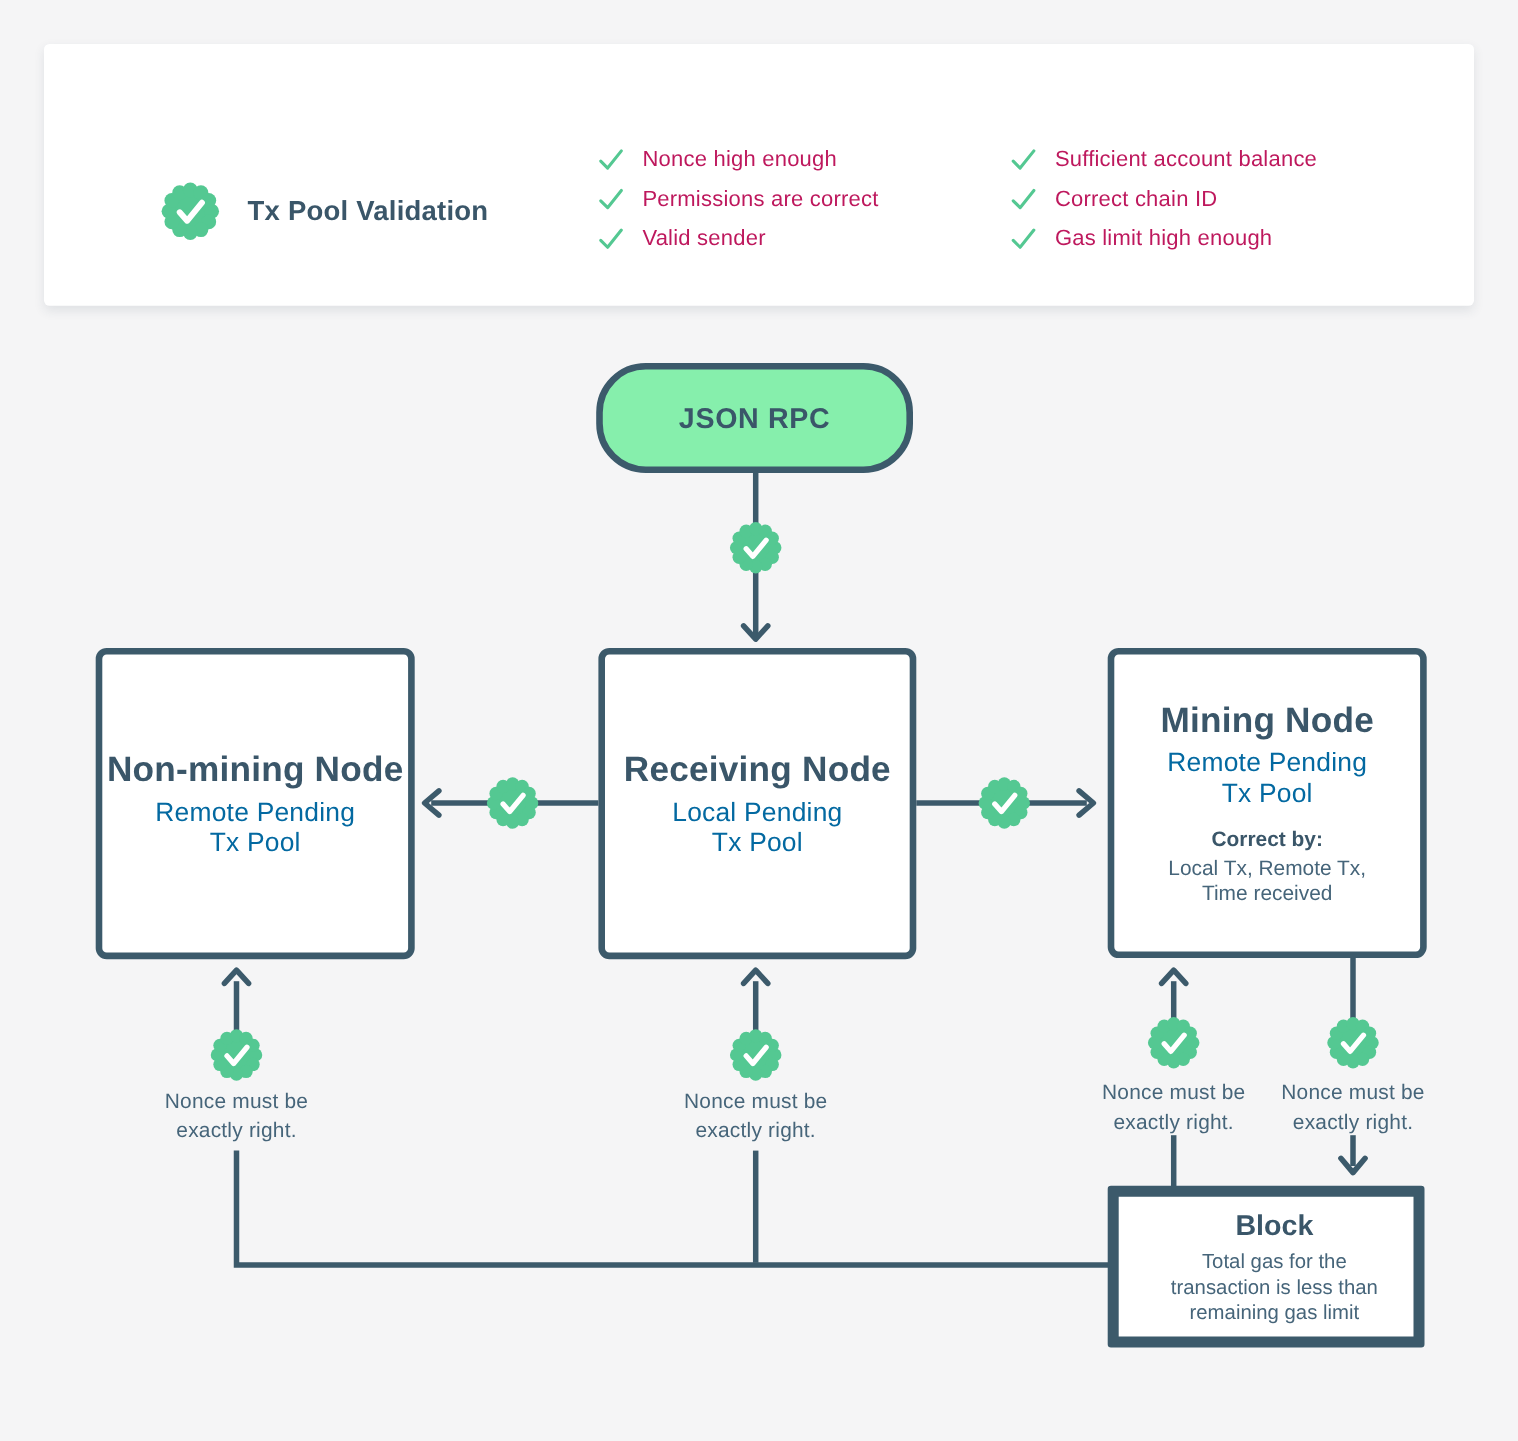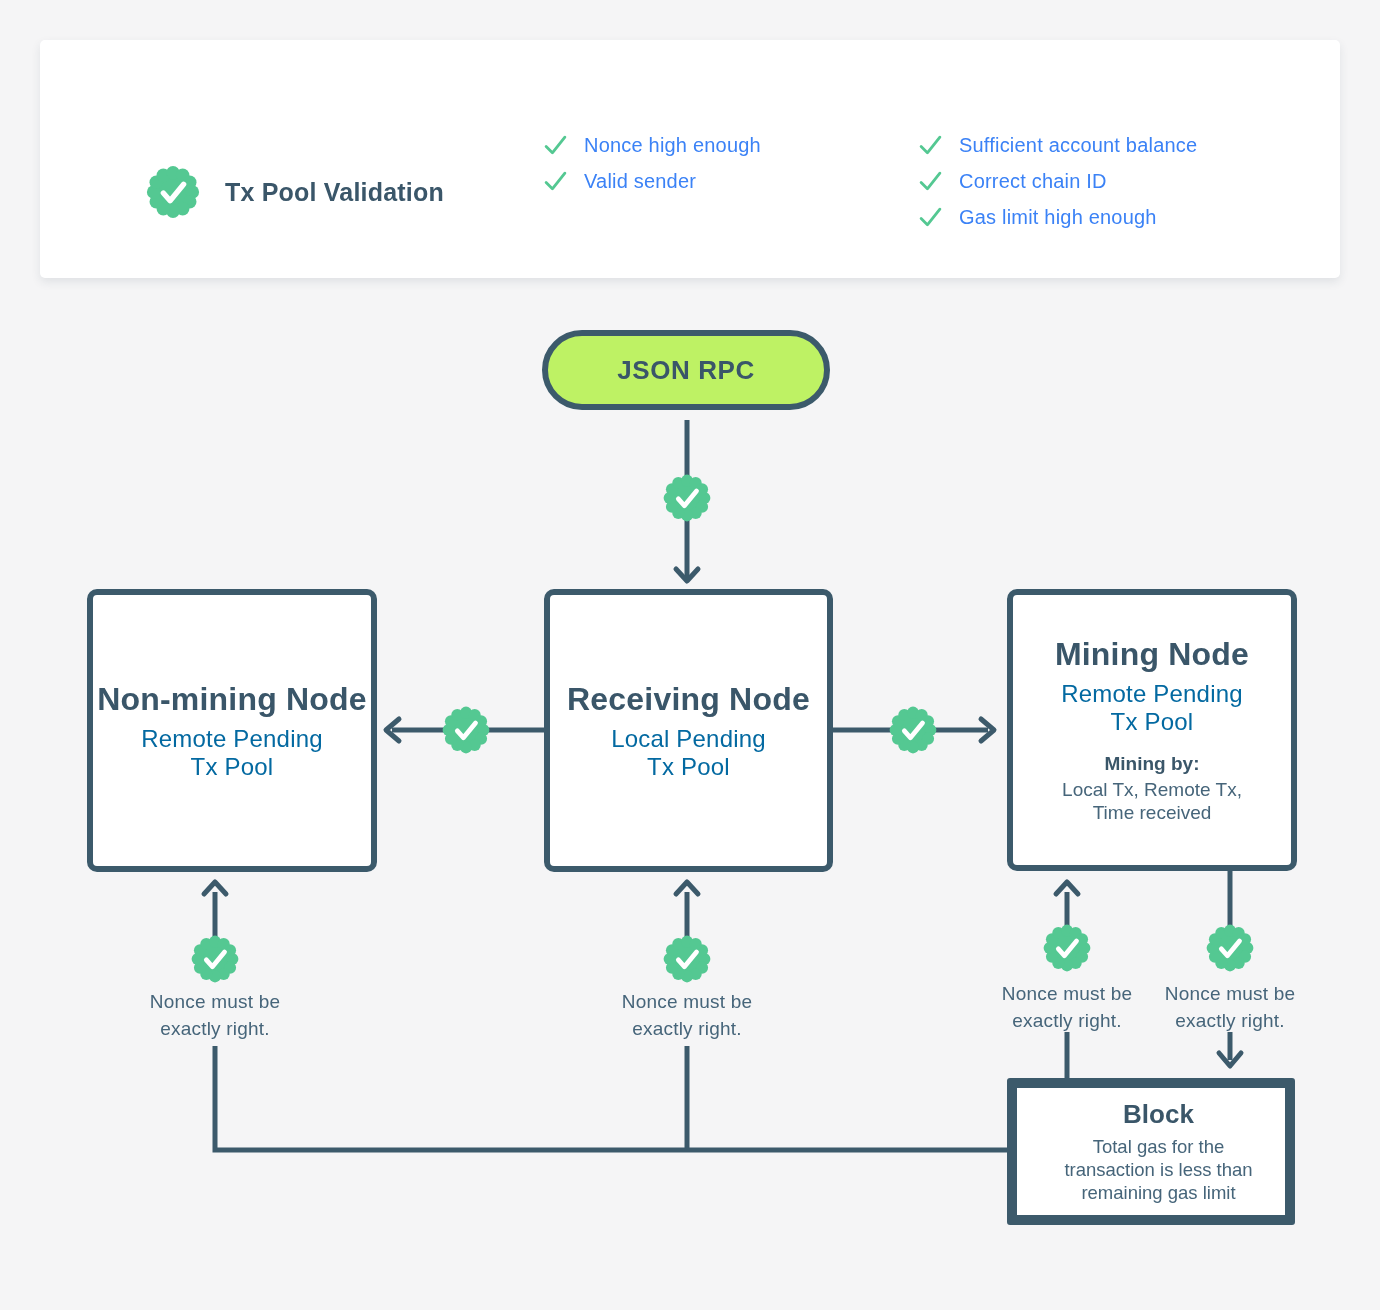--- a/index.html
+++ b/index.html
@@ -19,27 +19,27 @@
   .card-title{
     position:absolute;left:185px;top:138px;
     font-size:25px;font-weight:700;color:#3a5669;letter-spacing:.2px;
   }
   .card-badge{position:absolute;left:104px;top:123px;width:58px;height:58px;}
   .checklist{position:absolute;top:87px;display:flex;flex-direction:column;}
   .checklist.col1{left:503px;}
   .checklist.col2{left:878px;}
   .check-row{display:flex;align-items:center;height:36px;}
   .check-row .tick{width:25px;height:25px;flex:0 0 25px;margin-right:16px;}
-  .check-row .lbl{font-size:20px;color:#3b82f6;letter-spacing:.2px;white-space:nowrap;}
+  .check-row .lbl{font-size:20px;color:#be185d;letter-spacing:.2px;white-space:nowrap;}
 
   
   .pill{
-    position:absolute;left:542px;top:330px;width:288px;height:80px;
+    position:absolute;left:542px;top:330px;width:288px;height:100px;
     box-sizing:border-box;border:6px solid #3c5a6b;border-radius:45px;
-    background:#bef264;display:flex;align-items:center;justify-content:center;
+    background:#86efac;display:flex;align-items:center;justify-content:center;
   }
   .pill-label{font-size:26px;font-weight:700;letter-spacing:.6px;color:#3a5669;}
 
   .node{
     position:absolute;box-sizing:border-box;background:#ffffff;
     border:6px solid #3c5a6b;border-radius:10px;
     display:flex;flex-direction:column;align-items:center;justify-content:center;
     text-align:center;
   }
   .node.nonmining{left:87px;top:589px;width:290px;height:283px;}
@@ -127,20 +127,26 @@
     <div class="check-row">
       <span class="tick"><svg viewBox="0 0 24 24">
             <polyline points="3,13 9,19 21,4" stroke="#54c892" stroke-width="2.7" fill="none" stroke-linecap="round" stroke-linejoin="round"></polyline>
           </svg></span>
       <span class="lbl">Nonce high enough</span>
     </div>
     <div class="check-row">
       <span class="tick"><svg viewBox="0 0 24 24">
             <polyline points="3,13 9,19 21,4" stroke="#54c892" stroke-width="2.7" fill="none" stroke-linecap="round" stroke-linejoin="round"></polyline>
           </svg></span>
+      <span class="lbl">Permissions are correct</span>
+    </div>
+    <div class="check-row">
+      <span class="tick"><svg viewBox="0 0 24 24">
+            <polyline points="3,13 9,19 21,4" stroke="#54c892" stroke-width="2.7" fill="none" stroke-linecap="round" stroke-linejoin="round"></polyline>
+          </svg></span>
       <span class="lbl">Valid sender</span>
     </div>
   </div>
 
   <div class="checklist col2">
     <div class="check-row">
       <span class="tick"><svg viewBox="0 0 24 24">
             <polyline points="3,13 9,19 21,4" stroke="#54c892" stroke-width="2.7" fill="none" stroke-linecap="round" stroke-linejoin="round"></polyline>
           </svg></span>
       <span class="lbl">Sufficient account balance</span>
@@ -174,21 +180,21 @@
   <div class="node-title">Receiving Node</div>
   <div class="node-sub">Local Pending</div>
   <div class="node-sub">Tx Pool</div>
 </div>
 
 <div class="node mining">
   <div class="node-title">Mining Node</div>
   <div class="node-sub">Remote Pending</div>
   <div class="node-sub">Tx Pool</div>
   <div class="ordered">
-    <div class="ordered-label">Mining by:</div>
+    <div class="ordered-label">Correct by:</div>
     <div class="ordered-line">Local Tx, Remote Tx,</div>
     <div class="ordered-line">Time received</div>
   </div>
 </div>
 
 <div class="block">
   <div class="block-title">Block</div>
   <div class="block-line">Total gas for the</div>
   <div class="block-line">transaction is less than</div>
   <div class="block-line">remaining gas limit</div>

